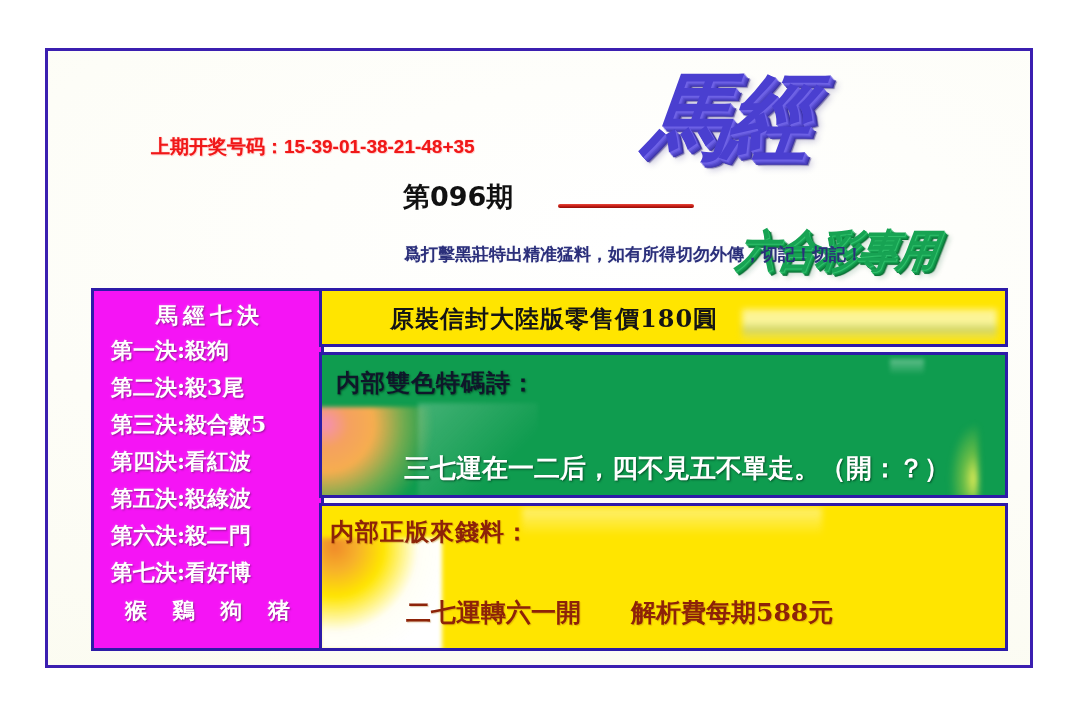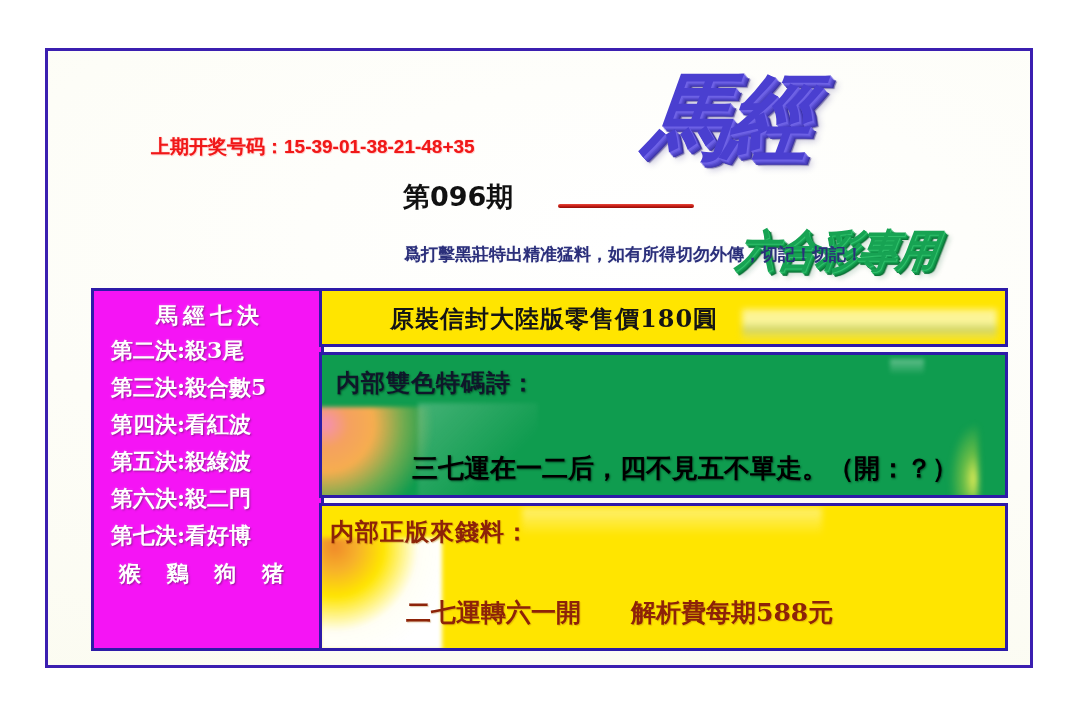--- a/index.html
+++ b/index.html
@@ -186,29 +186,29 @@
     font-family: "DejaVu Serif", serif;
     font-weight: bold;
     font-size: 22px;
     line-height: 37px;
     color: #ffffff;
     padding-left: 17px;
     white-space: nowrap;
     text-shadow: 1px 1px 2px rgba(120,0,120,.75), 0 0 3px rgba(255,255,255,.3);
   }
   .p-footer {
+    text-align: center;
     font-family: "DejaVu Serif", serif;
     font-weight: bold;
     font-size: 22px;
     line-height: 38px;
     color: #ffffff;
     letter-spacing: 9px;
     text-indent: 9px;
     text-shadow: 1px 1px 2px rgba(120,0,120,.75), 0 0 3px rgba(255,255,255,.3);
-    padding-left: 16px;
   }
 
   
   #right-col {
     position: absolute;
     left: 244px;
     top: 0;
     width: 689px;
     height: 459px;
   }
@@ -287,23 +287,23 @@
     letter-spacing: 1px;
   }
   #poem-label {
     left: 14px; top: 12px;
     font-size: 24px;
     color: #0f172a;
     letter-spacing: 1px;
     text-shadow: 1px 1px 2px rgba(0,70,35,.8);
   }
   #poem-text {
-    left: 90px; top: 96px;
+    left: 82px; top: 96px;
     font-size: 26px;
-    color: #000000;
+    color: #ffffff;
     letter-spacing: 0px;
     text-shadow: 1px 1px 2px rgba(0,70,35,.85);
   }
   #money-label {
     left: 8px; top: 10px;
     font-size: 24px;
     color: #8d2308;
     letter-spacing: 1px;
     text-shadow: 1px 1px 1px rgba(160,90,0,.35);
   }
@@ -336,20 +336,21 @@
       <div id="brand-sub">六合彩專用</div>
 
       <div id="tagline">爲打擊黑莊特出精准猛料，如有所得切勿外傳，切記！切記！</div>
     </div>
 
     <div id="body-area">
 
       <div id="left-panel">
         <div class="plist">
           <div class="p-title">馬經七決</div>
+          <div class="p-row">第一決:殺狗</div>
           <div class="p-row">第二決:殺3尾</div>
           <div class="p-row">第三決:殺合數5</div>
           <div class="p-row">第四決:看紅波</div>
           <div class="p-row">第五決:殺綠波</div>
           <div class="p-row">第六決:殺二門</div>
           <div class="p-row">第七決:看好博</div>
           <div class="p-footer">猴 鷄 狗 猪</div>
         </div>
       </div>
 

